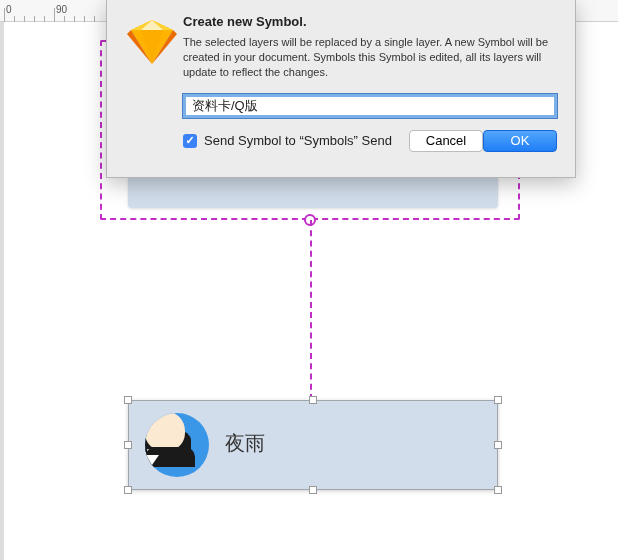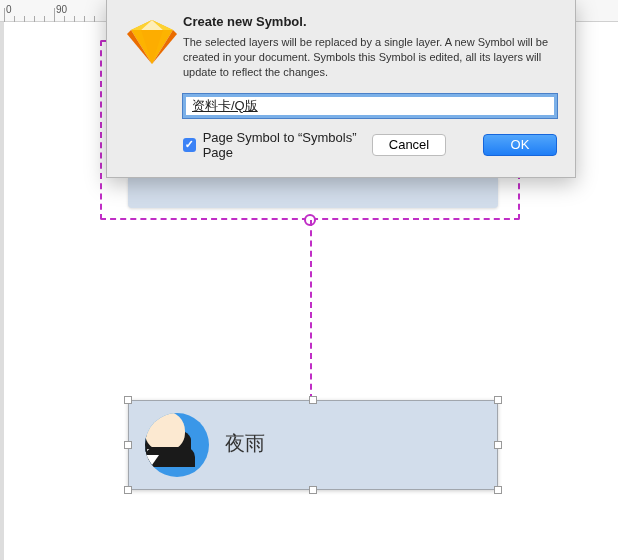--- a/index.html
+++ b/index.html
@@ -237,21 +237,20 @@
   .dialog-input {
     width: 100%;
     height: 24px;
     border: 3px solid #7bb0e8;
     outline: 1px solid #4a80c8;
     padding: 0 6px;
     font-size: 13px;
     background: #fff;
     color: #222;
     margin-bottom: 12px;
-    text-decoration: underline;
   }
   .dialog-footer {
     display: flex;
     align-items: center;
     justify-content: space-between;
   }
   .checkbox-row {
     display: flex;
     align-items: center;
     font-size: 13px;
@@ -265,39 +264,37 @@
     margin-right: 7px;
     display: flex;
     align-items: center;
     justify-content: center;
     color: #fff;
     font-size: 11px;
     font-weight: bold;
   }
   .btn-row {
     display: flex;
-    gap: 10px;
   }
   .btn {
     min-width: 74px;
     height: 22px;
     border-radius: 4px;
     font-size: 13px;
     display: flex;
     align-items: center;
     justify-content: center;
     cursor: pointer;
     border: 1px solid #bcbcbc;
     background: #fff;
   }
   .btn.primary {
     background: linear-gradient(#52a6fb, #1f7ef6);
     border: 1px solid #1666db;
     color: #fff;
-    margin-left: 27px;
   }
 </style>
 </head>
 <body>
 
 <div class="canvas">
 
   <div class="ruler">
     <span class="ruler-tick" style="left:6px">0</span>
     <span class="ruler-mark" style="left:4px"></span>
@@ -356,21 +353,21 @@
         <polygon points="14,12 25,2 36,12" fill="#feeeb7"></polygon>
       </svg>
     </div>
     <div class="dialog-body">
       <div class="dialog-title">Create new Symbol.</div>
       <div class="dialog-desc">The selected layers will be replaced by a single layer. A new Symbol will be created in your document. Symbols this Symbol is edited, all its layers will update to reflect the changes.</div>
       <input class="dialog-input" value="资料卡/Q版" style="">
       <div class="dialog-footer">
         <div class="checkbox-row">
           <div class="checkbox">✓</div>
-          <span>Page Symbol to “Symbols” Page</span>
+          <span>Send Symbol to “Symbols” Send</span>
         </div>
         <div class="btn-row">
           <div class="btn">Cancel</div>
           <div class="btn primary">OK</div>
         </div>
       </div>
     </div>
   </div>
 
 </div>

